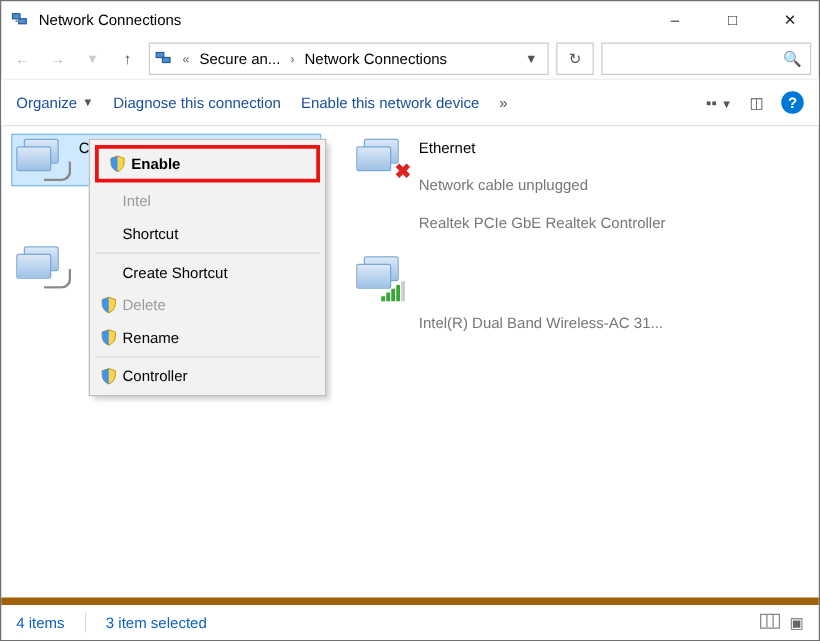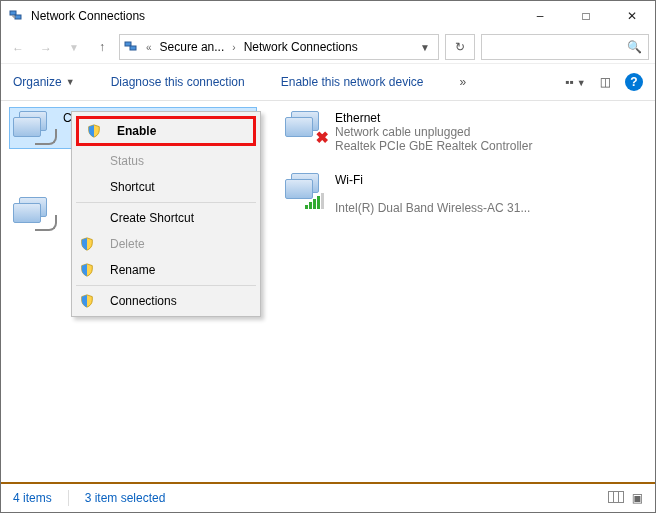--- a/index.html
+++ b/index.html
@@ -10,46 +10,46 @@
   .titlebar .controls div { width:46px; display:flex; align-items:center; justify-content:center; color:#222; }
   .addrbar { height:32px; display:flex; align-items:center; padding:0 6px; gap:6px; }
   .navbtn { width:22px; height:22px; display:flex; align-items:center; justify-content:center; color:#bbb; }
   .navbtn.enabled { color:#555; }
   .addrbox { flex:0 0 310px; height:24px; border:1px solid #ccc; display:flex; align-items:center; padding:0 4px; gap:4px; background:#fff; }
   .addrbox .crumb { color:#000; padding:0 2px; }
   .addrbox .chev { color:#666; padding:0 2px; font-size:10px; }
   .addrbox .drop { margin-left:auto; color:#555; padding:0 4px; }
   .refresh { width:28px; height:24px; border:1px solid #ccc; display:flex; align-items:center; justify-content:center; color:#555; }
   .searchbox { flex:1; height:24px; border:1px solid #ccc; display:flex; align-items:center; justify-content:flex-end; padding:0 6px; color:#888; }
-  .toolbar { height:36px; border-top:1px solid #eee; border-bottom:1px solid #e3e3e3; background:#fff; display:flex; align-items:center; padding:0 12px; gap:36px; color:#1a4e9c; }
+  .toolbar { height:36px; border-top:1px solid #eee; border-bottom:1px solid #e3e3e3; background:#fff; display:flex; align-items:center; padding:0 12px; gap:16px; color:#1a4e9c; }
   .toolbar .org { color:#1a4e9c; display:flex; align-items:center; gap:4px; }
   .toolbar .right { margin-left:auto; display:flex; align-items:center; gap:14px; color:#555; }
   .toolbar .help { width:18px; height:18px; border-radius:50%; background:#0078d7; color:#fff; display:flex; align-items:center; justify-content:center; font-size:12px; font-weight:bold; }
   .content { flex:1; padding:6px 8px; display:flex; gap:24px; align-items:flex-start; position:relative; }
   .col { display:flex; flex-direction:column; gap:12px; }
   .adapter { display:flex; align-items:flex-start; padding:4px; gap:8px; min-width:240px; }
   .adapter.selected { background:#cde8ff; border:1px solid #7abdf5; padding:3px; }
   .nic { width:42px; height:34px; position:relative; }
   .nic .card { width:26px; height:18px; background:linear-gradient(#dbe8f7,#9fc2e6); border:1px solid #7aa7d4; border-radius:2px; position:absolute; top:6px; left:0; }
   .nic .card2 { width:26px; height:18px; background:linear-gradient(#dbe8f7,#9fc2e6); border:1px solid #7aa7d4; border-radius:2px; position:absolute; top:0; left:6px; }
   .nic .cable { position:absolute; bottom:0; left:22px; width:20px; height:14px; border:2px solid #888; border-left:none; border-top:none; border-radius:0 0 8px 0; }
   .nic .x { position:absolute; bottom:-2px; right:-2px; color:#d22; font-weight:bold; font-size:16px; }
   .nic .bars { position:absolute; bottom:-2px; left:20px; display:flex; align-items:flex-end; gap:1px; }
   .nic .bars span { width:3px; background:#3a3; }
   .meta .title { color:#000; }
-  .meta .sub { color:#777; }
+  .meta .sub { color:#777;margin-top:16px; }
   .context { position:absolute; left:70px; top:110px; width:188px; background:#f2f2f2; border:1px solid #bfbfbf; box-shadow:3px 3px 4px rgba(0,0,0,0.2); z-index:10; padding:2px 0;}
-  .context .row { display:flex; align-items:center; height:26px; padding:0 10px 0 8px; gap:16px; color:#000; }
+  .context .row { display:flex; align-items:center; height:26px; padding:0 10px 0 8px; gap:4px; color:#000; }
   .context .row.disabled { color:#9a9a9a; }
   .context .sep { height:1px; background:#d8d8d8; margin:2px 4px; }
   .context .highlight { border:3px solid #e11; margin:2px 4px; }
   .context .highlight .row { font-weight:600; height:24px; }
   .shield { width:14px; height:14px; }
   .shield svg { width:14px; height:14px; }
-  .statusbar { height:28px; border-top:2px solid #a16207; display:flex; align-items:center; padding:0 12px; gap:16px; color:#0a62c0; }
+  .statusbar { height:28px; border-top:6px solid #a16207; display:flex; align-items:center; padding:0 12px; gap:16px; color:#0a62c0; }
   .statusbar .divider { width:1px; height:16px; background:#ddd; }
   .statusbar .right { margin-left:auto; color:#666; display:flex; gap:8px;}
   .vgrid { display:inline-block; width:14px; height:10px; border:1px solid #888; position:relative;}
   .vgrid::before { content:""; position:absolute; left:33%; top:0; width:1px; height:100%; background:#888;}
   .vgrid::after { content:""; position:absolute; left:66%; top:0; width:1px; height:100%; background:#888;}
   .app-icon { width:16px; height:16px; }
 </style>
 </head>
 <body>
 
@@ -150,41 +150,40 @@
             <div class="card"></div>
           <div class="bars">
               <span style="height:4px"></span>
               <span style="height:7px"></span>
               <span style="height:10px"></span>
               <span style="height:13px"></span>
               <span style="height:16px;background:#ccc"></span>
             </div>
         </div>
         <div class="meta">
-          <div class="title">Wi-Fi</div>
           <div class="sub">&nbsp;</div>
           <div class="sub">Intel(R) Dual Band Wireless-AC 31...</div>
         </div>
       </div>
     </div>
   </div>
 
   <div class="context">
     <div class="highlight">
       <div class="row">
         <span class="shield"><svg viewBox="0 0 16 16">
               <path d="M8 1l6 2v4c0 4-3 7-6 8-3-1-6-4-6-8V3z" fill="#ffd34d" stroke="#c79a13"></path>
               <path d="M8 1v14c-3-1-6-4-6-8V3z" fill="#3e95ea"></path>
             </svg></span>
         <span>Enable</span>
       </div>
     </div>
     <div class="row disabled">
         <span style="width:14px"></span>
-        <span>Status</span>
+        <span>Intel</span>
       </div>
     <div class="row">
         <span style="width:14px"></span>
         <span>Shortcut</span>
       </div>
     <div class="sep"></div>
     <div class="row">
         <span style="width:14px"></span>
         <span>Create Shortcut</span>
       </div>
@@ -201,21 +200,21 @@
             <path d="M8 1v14c-3-1-6-4-6-8V3z" fill="#3e95ea"></path>
           </svg></span>
       <span>Rename</span>
     </div>
     <div class="sep"></div>
     <div class="row">
       <span class="shield"><svg viewBox="0 0 16 16">
             <path d="M8 1l6 2v4c0 4-3 7-6 8-3-1-6-4-6-8V3z" fill="#ffd34d" stroke="#c79a13"></path>
             <path d="M8 1v14c-3-1-6-4-6-8V3z" fill="#3e95ea"></path>
           </svg></span>
-      <span>Connections</span>
+      <span>Controller</span>
     </div>
   </div>
 
   <div class="statusbar">
     <span>4 items</span>
     <span class="divider"></span>
     <span>3 item selected</span>
     <div class="right">
       <span><span class="vgrid"></span></span>
       <span>▣</span>

